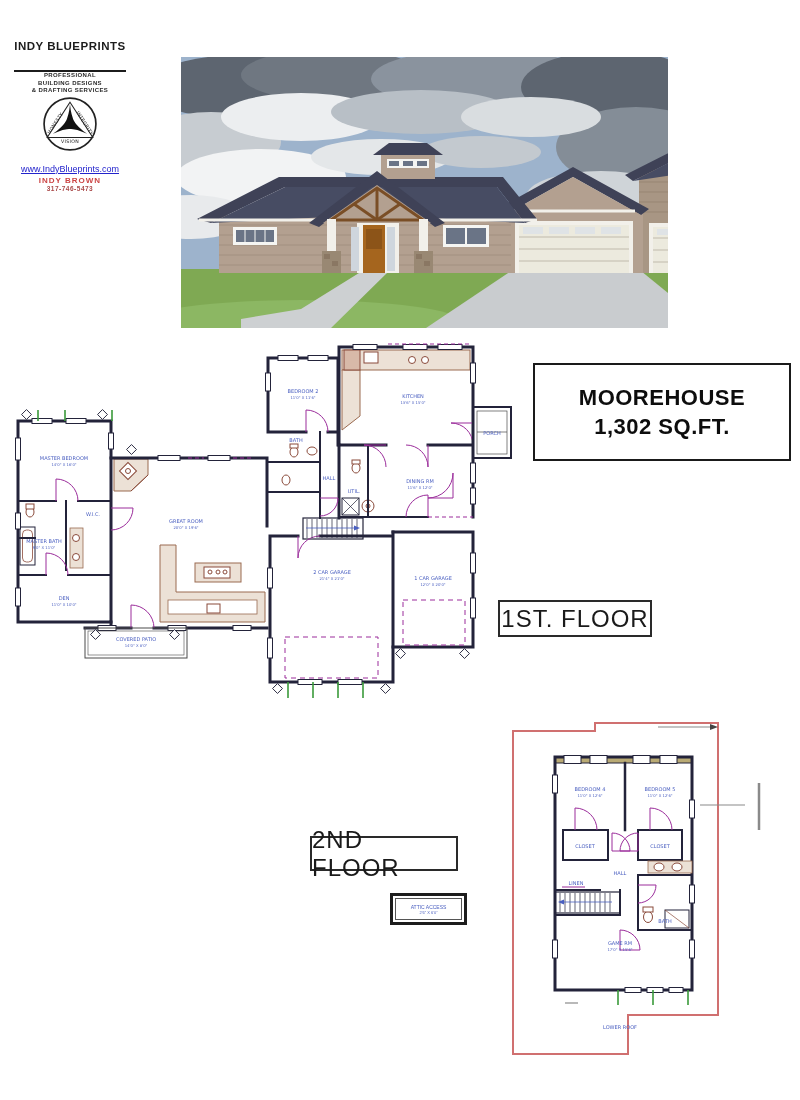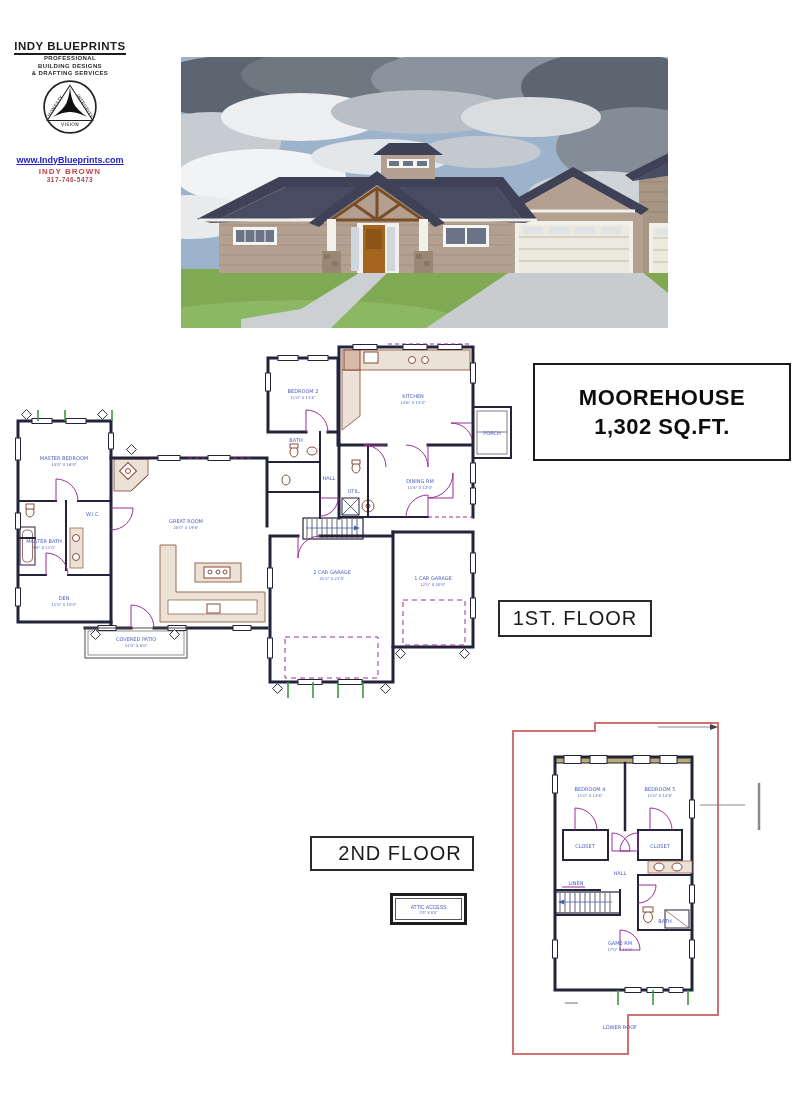--- a/index.html
+++ b/index.html
@@ -3,34 +3,34 @@
 <meta charset="utf-8">
 <style>
   html,body{margin:0;padding:0;background:#e8e8e8;}
   #page{position:relative;width:800px;height:1100px;background:#ffffff;overflow:hidden;
         font-family:"Liberation Sans",sans-serif;}
   .abs{position:absolute;}
 
   
   #logo{left:10px;top:36px;width:120px;text-align:center;color:#1c1c1c;}
   #logo .company{display:inline-block;font-size:11.5px;font-weight:bold;letter-spacing:.5px;
-      border-bottom:2px solid #1c1c1c;padding-bottom:1px;white-space:nowrap;}
+      border-bottom:2px solid #1c1c1c;padding-bottom:18px;white-space:nowrap;}
   #logo .tag{font-size:6px;font-weight:bold;letter-spacing:.4px;line-height:7.5px;color:#2a2a2a;}
-  #logo .web{font-size:9px;font-weight:bold;color:#2323cc;text-decoration:underline;margin-top:16px;white-space:nowrap;}
+  #logo .web{font-size:9px;font-weight:normal;color:#2323cc;text-decoration:underline;margin-top:8px;white-space:nowrap;}
   #logo .agent{font-size:8px;font-weight:bold;color:#cc4444;letter-spacing:1px;margin-top:2px;}
   #logo .phone{font-size:6.5px;font-weight:bold;color:#aa4a4a;letter-spacing:.5px;}
 
   
   #titleblock{left:533px;top:363px;width:254px;height:94px;border:2px solid #1a1a1a;
       display:flex;flex-direction:column;justify-content:center;text-align:center;
       font-weight:bold;font-size:22px;line-height:29px;color:#0d0d0d;letter-spacing:.5px;}
   .floortag{border:2px solid #2a2a2a;background:#fff;color:#1a1a1a;
-      font-size:20px;letter-spacing:1px;display:flex;align-items:center;justify-content:center;}
+      font-size:24px;letter-spacing:1px;display:flex;align-items:center;justify-content:center;}
   #tag1{left:498px;top:600px;width:150px;height:33px;}
-  #tag2{left:310px;top:836px;width:144px;height:31px;padding-left:16px;}
+  #tag2{left:310px;top:836px;width:144px;height:31px;}
 
   
   #detailbox{left:390px;top:893px;width:77px;height:32px;border:3px solid #1d1d1d;box-sizing:border-box;}
   #detailbox .inner{position:absolute;left:2px;top:2px;right:2px;bottom:2px;border:1px solid #555;
       display:flex;flex-direction:column;align-items:center;justify-content:center;}
   #detailbox .t1{font-size:5px;color:#4a5fc0;}
   #detailbox .t2{font-size:4px;color:#4a5fc0;}
   .tick{position:absolute;background:#1d1d1d;width:8px;height:3px;}
 
   svg text{font-family:"DejaVu Sans",sans-serif;}

